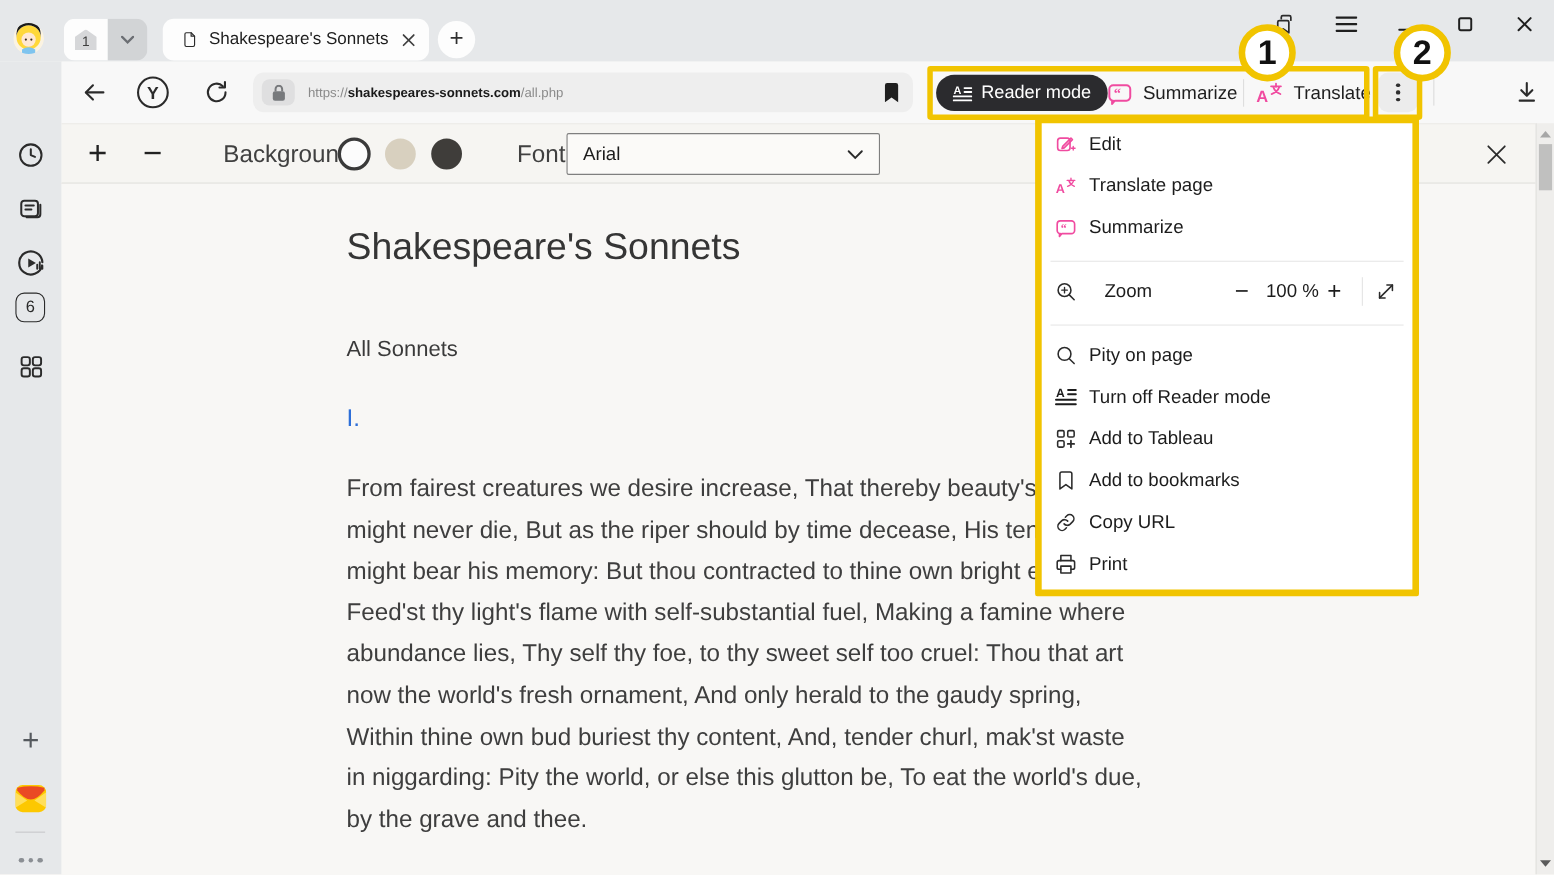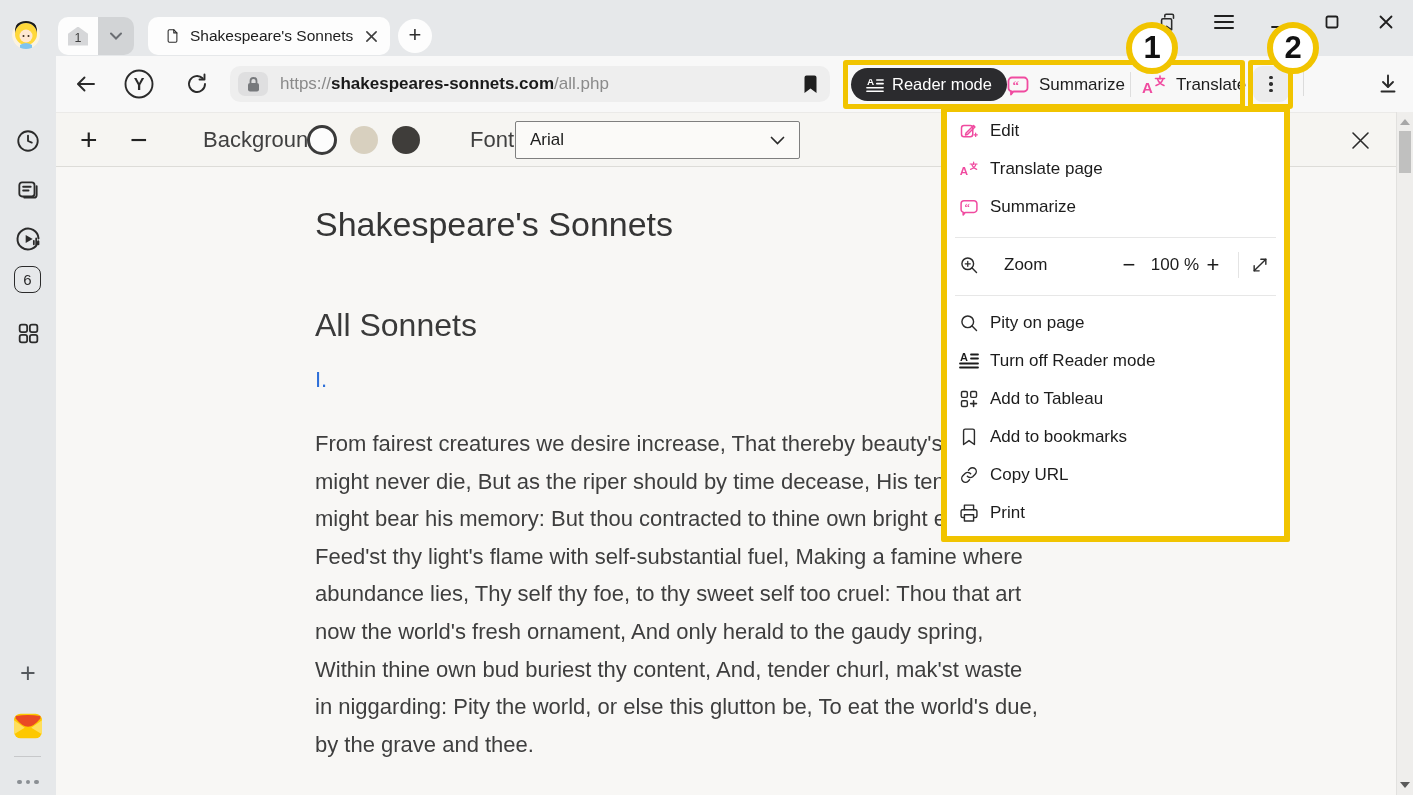--- a/index.html
+++ b/index.html
@@ -28,21 +28,21 @@
   #sb-six{left:14px;width:27px;height:27px;border:1.7px solid #2b2b2b;border-radius:8px;display:flex;align-items:center;justify-content:center;font-size:15px;color:#2b2b2b}
   #sb-plus{font-size:27px;font-weight:200;color:#55595e}
   #sb-divider{left:14px;width:27px;height:1px;background:#c7c8ca}
   .hdots{display:flex;gap:4px}
   .hdots i{width:4.5px;height:4.5px;border-radius:50%;background:#8b8f94}
 
   
   #toolbar{left:56px;top:56px;width:1357px;height:56px;background:#f8f8f8}
   #urlbar{left:174px;top:10px;width:600px;height:36px;background:#eeeeee;border-radius:10px;display:flex;align-items:center;padding:0 12px 0 8px}
   #lock-chip{width:30px;height:24px;background:#dfdfe0;border-radius:7px;display:flex;align-items:center;justify-content:center}
-  #url-text{margin-left:12px;font-size:17px;color:#8a8a8a;white-space:nowrap;flex:1}
+  #url-text{margin-left:12px;font-size:12px;color:#8a8a8a;white-space:nowrap;flex:1}
   #url-text .domain{color:#1a1a1a;font-weight:bold}
   #actions{left:787px;top:4px;width:402px;height:49px}
   #reader-pill{left:8px;top:8px;height:33px;border-radius:17px;background:#2b2b2e;color:#fff;display:inline-flex;align-items:center;gap:8px;padding:0 15px;font-size:16.5px}
   .action-btn{top:0;height:49px;display:flex;align-items:center;gap:9px;font-size:17px;color:#1e1e1e}
   #act-divider{left:287px;top:12px;width:1px;height:25px;background:#dedede}
   #dots-btn{left:1197px;top:10px;width:36px;height:36px;border-radius:9px;background:#ececec;display:flex;align-items:center;justify-content:center}
   .vdots{display:flex;flex-direction:column;gap:3px}
   .vdots i{width:3.5px;height:3.5px;border-radius:50%;background:#2f2f2f}
   #tb-divider2{left:1247px;top:16px;width:1px;height:24px;background:#dcdcdc}
   #battery{left:1262px;top:76px;width:30px;height:17px;border:2px solid #1c1c1c;border-radius:4px;padding:2px}
@@ -52,21 +52,21 @@
   
   #readerbar{left:56px;top:112px;width:1340px;height:55px;background:#f6f5f2;border-top:1px solid #ebeae8;border-bottom:1px solid #dddcd8}
   .rb-glyph{top:0;height:53px;line-height:53px;font-size:30px;font-weight:200;color:#222}
   .rb-label{top:0;height:53px;line-height:53px;font-size:22px;color:#404040}
   .bg-circle{border-radius:50%}
   #font-select{left:459px;top:8px;width:285px;height:38px;border:1px solid #7f7f7f;border-radius:2px;background:#fbfaf8;display:flex;align-items:center;padding:0 14px;font-size:17px;color:#1c1c1c}
 
   
   #content{left:56px;top:167px;width:1340px;height:628px;background:#f8f7f5}
   #page-title{left:259px;top:38px;font-size:34px;color:#353535}
-  #section-heading{left:259px;top:140px;font-size:32px;color:#3a3a3a}
+  #section-heading{left:259px;top:140px;font-size:20px;color:#3a3a3a}
   #sonnet-link{left:259px;top:200px;font-size:22px;color:#2e6fd8}
   #sonnet-text{left:259px;top:258px;width:900px;font-size:22px;line-height:37.6px;color:#3e3e3e;white-space:pre-line}
 
   
   #scrollbar{left:1396px;top:112px;width:17px;height:683px;background:#efeeec;border-left:1px solid #e2e1df}
   #scroll-up{left:3px;top:7px;width:0;height:0;border-left:5px solid transparent;border-right:5px solid transparent;border-bottom:6px solid #a7a7a7}
   #scroll-thumb{left:2px;top:19px;width:12px;height:42px;background:#c0c0bf}
   #scroll-down{left:3px;bottom:7px;width:0;height:0;border-left:5px solid transparent;border-right:5px solid transparent;border-top:6px solid #5a5a5a}
 
   

